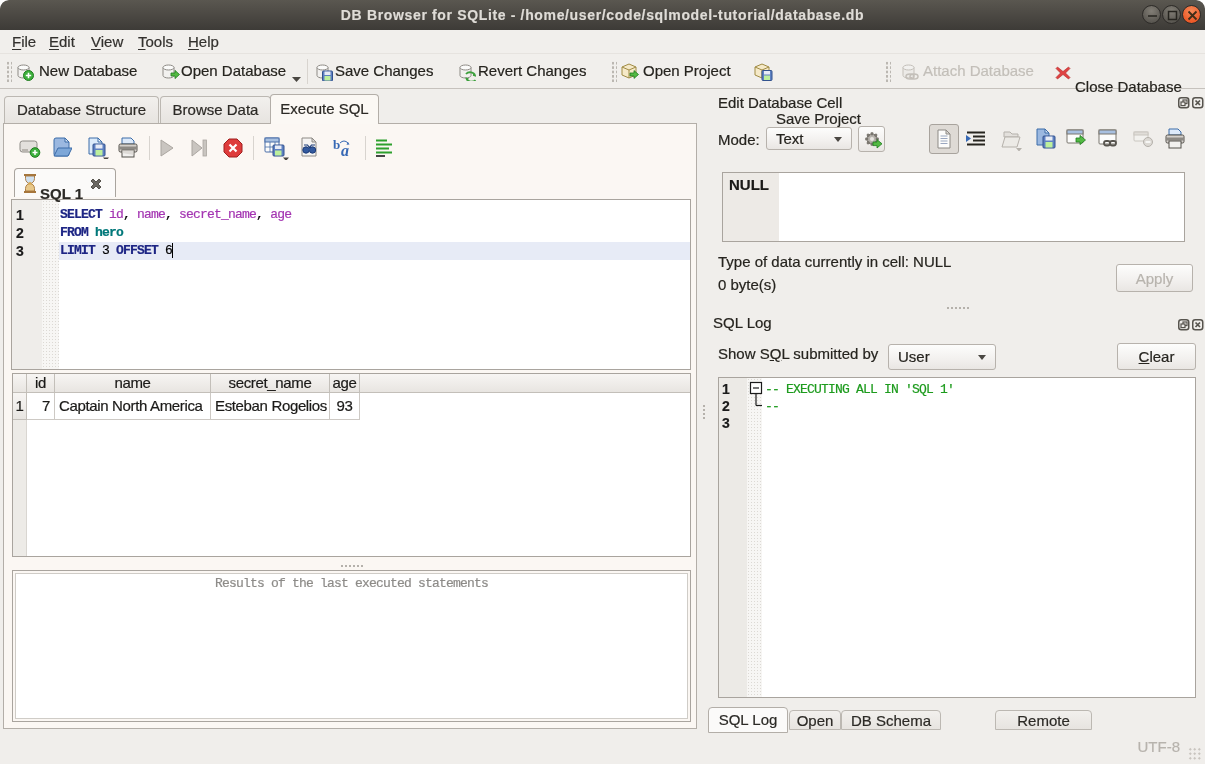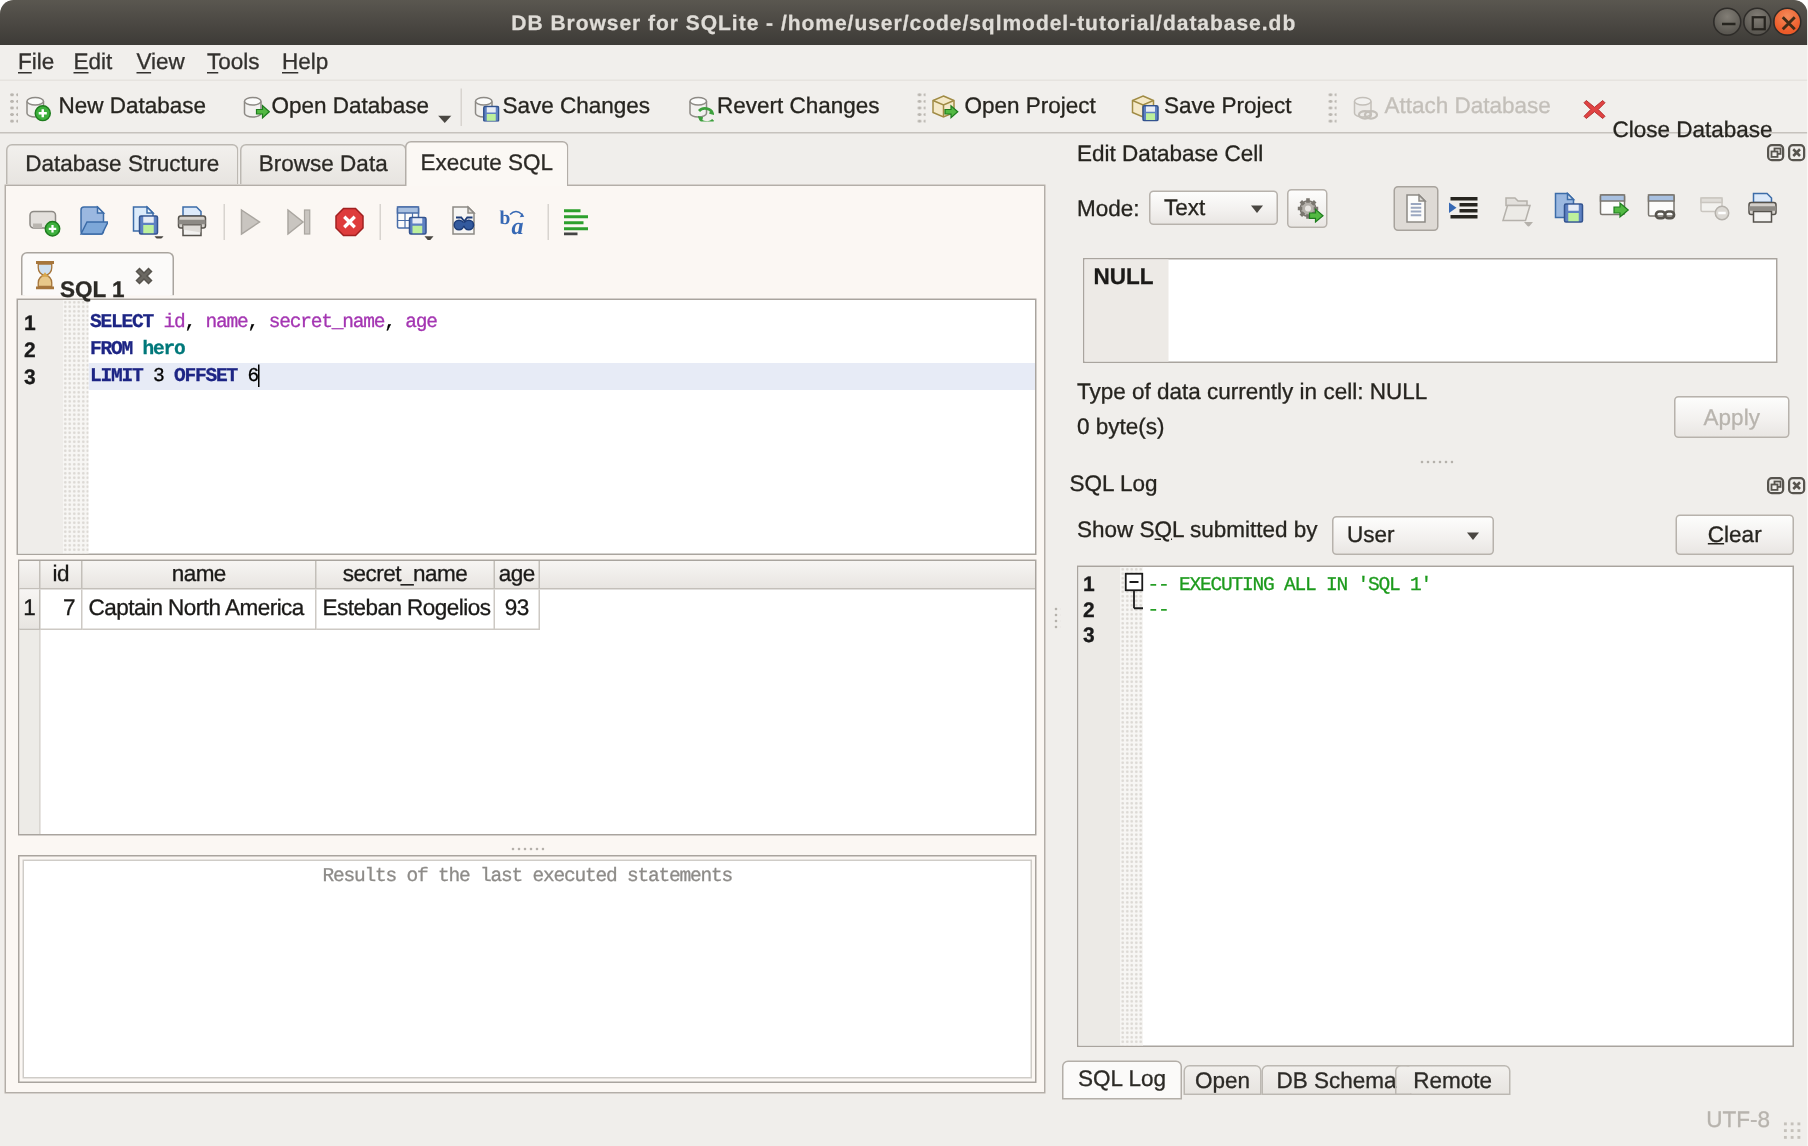--- a/index.html
+++ b/index.html
@@ -195,21 +195,21 @@
       <path d="M9 10 h4 v-2.4 l4.5 3.9 -4.5 3.9 v-2.4 h-4 z" fill="#53b943" stroke="#1e7c1e" stroke-width="0.8"></path>
     </svg>
     <span class="tbtext" style="left:643px;">Open Project</span>
     <svg style="left:754px; top:9px;" width="19" height="18" viewBox="0 0 19 18">
       <path d="M8 1 L15 4 L15 12 L8 15 L1 12 L1 4 Z" fill="#f5e9c8" stroke="#a08b44"></path>
       <path d="M1 4 L8 7 L15 4 M8 7 L8 15" fill="none" stroke="#a08b44"></path>
       <rect x="8" y="7.5" width="10" height="10" rx="1" fill="#5e81c2" stroke="#33538e"></rect>
       <rect x="10" y="8" width="6" height="3.5" fill="#e7ecf5"></rect>
       <rect x="10" y="12.5" width="6" height="4.5" fill="#bdf09c"></rect>
     </svg>
-    <span class="tbtext" style="left:776px;">Save Project</span>
+    <span class="tbtext" style="left:776px;margin-top:48px;">Save Project</span>
     <div class="tbhandle" style="left:885px;"></div>
     <svg style="left:901px; top:10px;" width="18" height="17" viewBox="0 0 18 17">
       <path d="M2 3.5 v8 a5.5 2.5 0 0 0 11 0 v-8" fill="#eceae7" stroke="#c3bfb9"></path>
       <ellipse cx="7.5" cy="3.5" rx="5.5" ry="2.5" fill="#f2f1ef" stroke="#c3bfb9"></ellipse>
       <ellipse cx="9" cy="12.5" rx="4" ry="2.5" fill="none" stroke="#c3bfb9" stroke-width="1.5"></ellipse>
       <ellipse cx="13" cy="12.5" rx="4" ry="2.5" fill="none" stroke="#c3bfb9" stroke-width="1.5"></ellipse>
     </svg>
     <span class="tbtext dis" style="left:923px;">Attach Database</span>
     <svg style="left:1055px; top:12px;" width="16" height="14" viewBox="0 0 16 14">
       <path d="M1 2.5 L2.5 1 L8 5.5 L13.5 1 L15 2.5 L10.5 7 L15 11.5 L13.5 13 L8 8.5 L2.5 13 L1 11.5 L5.5 7 Z" fill="#e04343" stroke="#b02a2a" stroke-width="0.6"></path>
@@ -455,21 +455,21 @@
       <line x1="7" y1="13" x2="7" y2="24.5" stroke="#1b1b1b" stroke-width="1.2"></line>
       <line x1="7" y1="24.5" x2="13" y2="24.5" stroke="#1b1b1b" stroke-width="1.2"></line>
     </svg>
     <div class="green">-- EXECUTING ALL IN 'SQL 1'
 --</div>
   </div>
 
   <div class="btab active" style="left:708px; width:80px;">SQL Log</div>
   <div class="btab" style="left:789px; width:52px;">Open</div>
   <div class="btab" style="left:841px; width:100px;">DB Schema</div>
-  <div class="btab" style="left:930px; width:77px;text-align:center;">Remote</div>
+  <div class="btab" style="left:995px; width:97px;text-align:center;">Remote</div>
 
   <div style="position:absolute; left:702px; top:404px; width:5px; height:16px;
     background-image:radial-gradient(circle,#b5b1ab 0.8px,transparent 1.1px); background-size:4px 4px;"></div>
 
   <div id="statusbar">
       <div class="enc">UTF-8</div>
     <div style="position:absolute; right:3px; bottom:3px; width:14px; height:14px;
       background-image:radial-gradient(circle,#c5c1bb 0.9px,transparent 1.2px); background-size:4.5px 4.5px;"></div>
   </div>
 </div>

